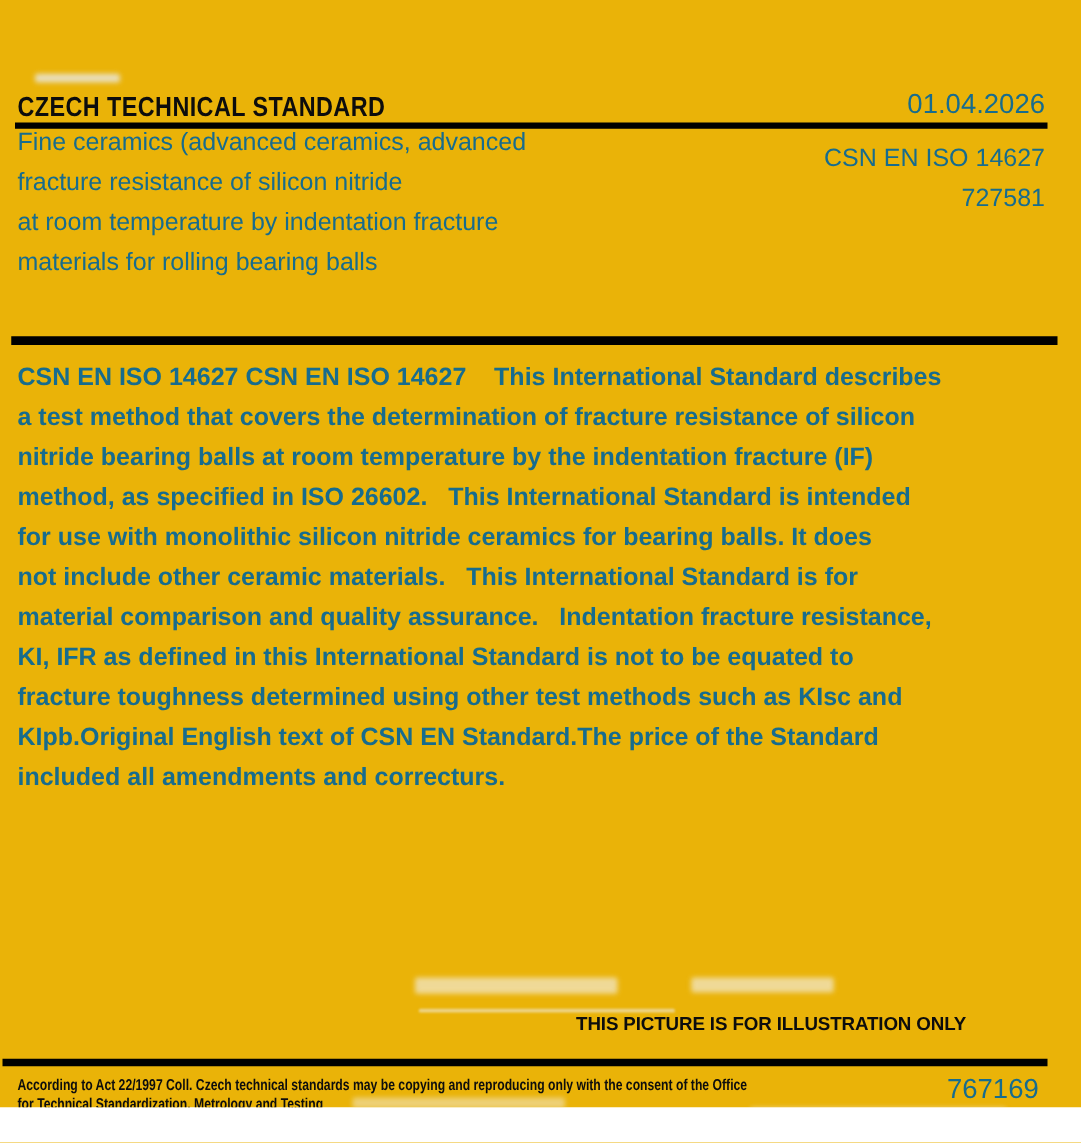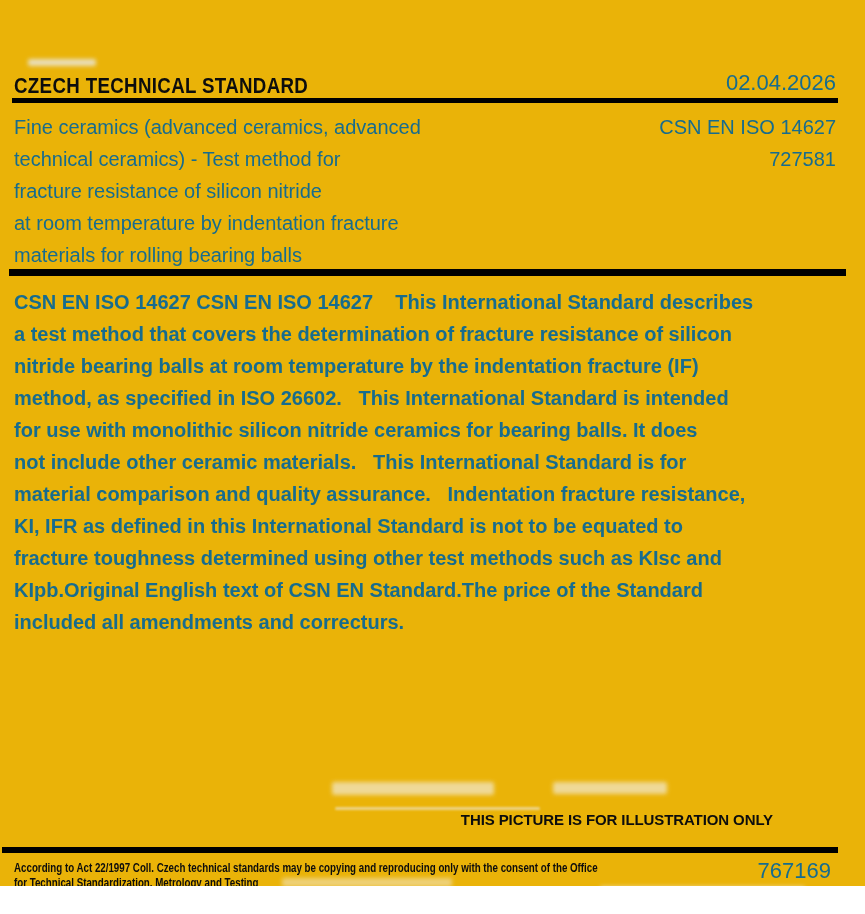--- a/index.html
+++ b/index.html
@@ -27,21 +27,21 @@
     position:absolute;right:29px;top:70px;
     font-size:22px;color:var(--accent);
     white-space:nowrap;
   }
   .rule{position:absolute;background:var(--rule);}
   .rule-top{left:12px;top:98px;width:826px;height:5px;}
   .rule-title{left:9px;top:269px;width:837px;height:7px;}
   .rule-bottom{left:2px;top:847px;width:836px;height:6px;}
   
   .title-lines{
-    position:absolute;left:14px;top:111px;
+    position:absolute;left:14px;top:98px;
     color:var(--accent);font-size:20px;line-height:32px;
   }
   .title-lines div{white-space:nowrap;}
   .doc-numbers{
     position:absolute;right:29px;top:111px;
     color:var(--accent);font-size:20px;line-height:32px;
     text-align:right;
   }
   
   .abstract{
@@ -78,26 +78,25 @@
     position:absolute;right:34px;top:858px;
     font-size:22px;color:var(--accent);white-space:nowrap;
   }
 </style>
 </head>
 <body>
 
 <div class="page">
 
   <h1 class="masthead-title">CZECH TECHNICAL STANDARD</h1>
-  <div class="approval-date">02.04.2026</div>
+  <div class="approval-date">01.04.2026</div>
   <div class="rule rule-top"></div>
 
   <div class="title-lines">
     <div>Fine ceramics (advanced ceramics, advanced</div>
-    <div>technical ceramics) - Test method for</div>
     <div>fracture resistance of silicon nitride</div>
     <div>at room temperature by indentation fracture</div>
     <div>materials for rolling bearing balls</div>
   </div>
   <div class="doc-numbers">
     <div>CSN EN ISO 14627</div>
     <div>727581</div>
   </div>
   <div class="rule rule-title"></div>
 

